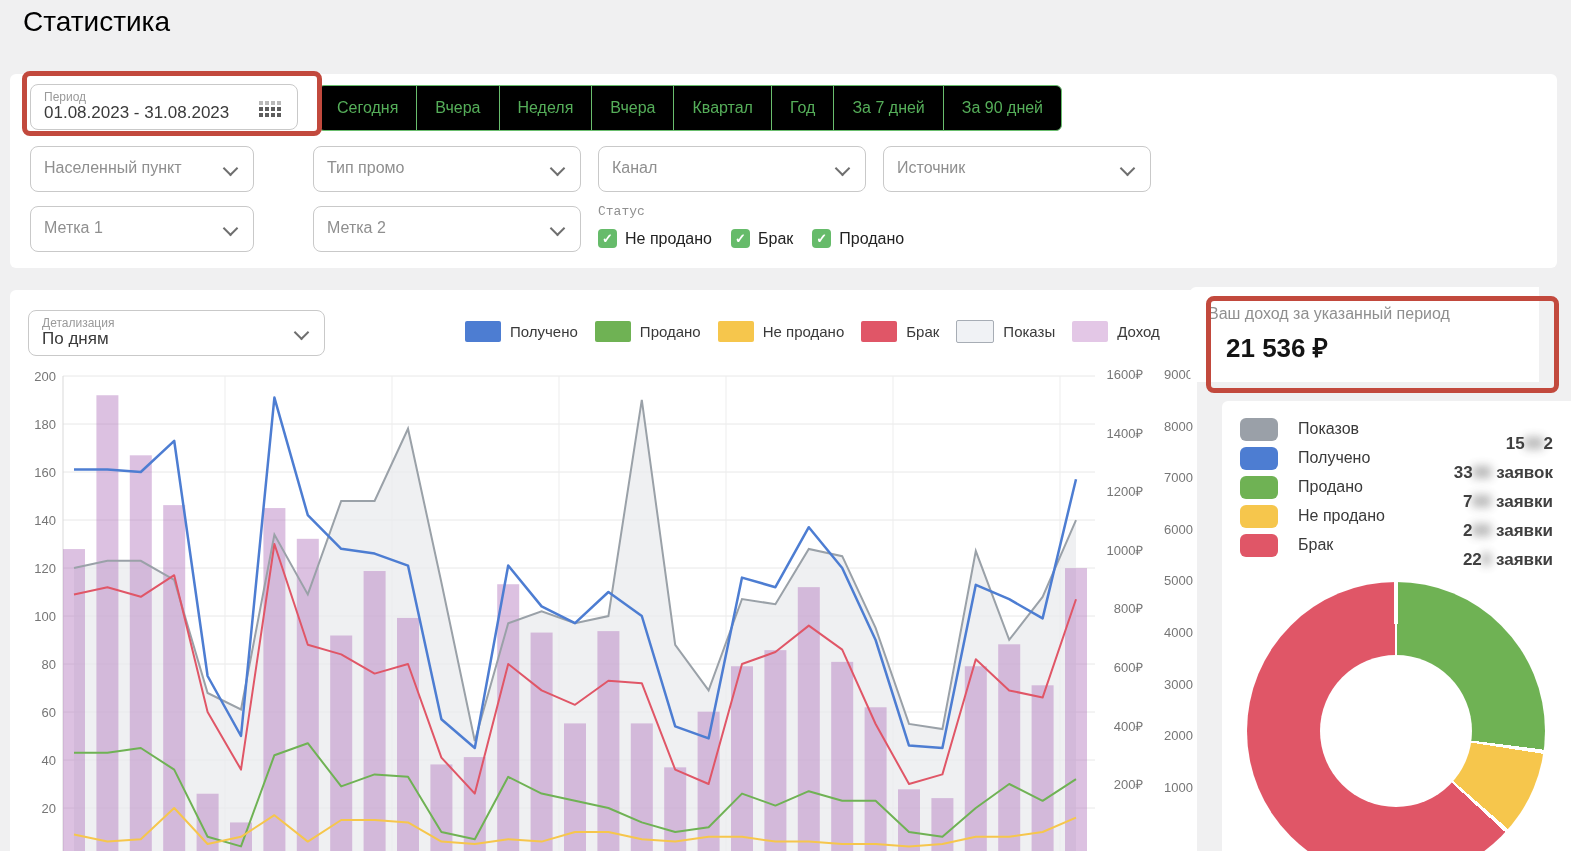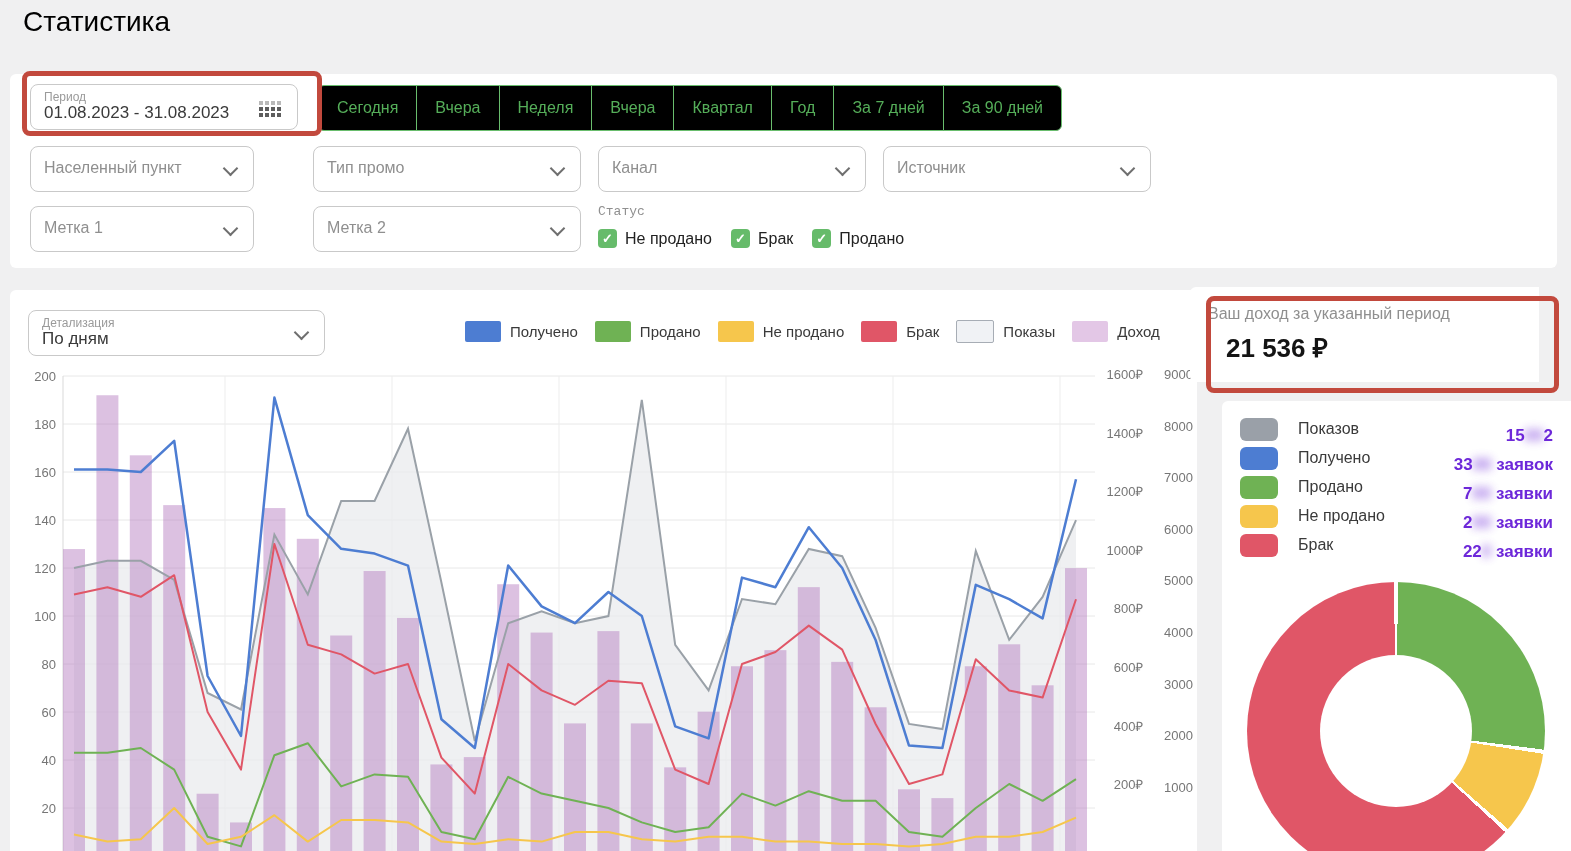--- a/index.html
+++ b/index.html
@@ -55,21 +55,21 @@
   .axlbl{font-size:13px;fill:#767676;font-family:"Liberation Sans",sans-serif;}
 
   
   .income-card{left:1190px;top:287px;width:349px;height:95px;border-radius:6px 0 0 6px;}
   .income-label{position:absolute;left:18px;top:18px;font-size:16px;color:#8f8f8f;}
   .income-value{position:absolute;left:18px;top:42px;font-size:26px;font-weight:bold;color:#141414;margin-left:18px;}
   .stats-card{left:1222px;top:401px;width:349px;height:500px;border-radius:6px 0 0 6px;}
   .stat-row{position:absolute;left:18px;right:18px;height:24px;}
   .stat-swatch{position:absolute;left:0;top:0;width:38px;height:23px;border-radius:6px;}
   .stat-label{position:absolute;left:58px;top:2px;font-size:16px;color:#3a3a3a;}
-  .stat-value{position:absolute;right:0;top:8px;font-size:17px;font-weight:bold;color:#6d28d9;white-space:nowrap;}
+  .stat-value{position:absolute;right:0;top:16px;font-size:17px;font-weight:bold;color:#404040;white-space:nowrap;}
   .blur{filter:blur(5px);opacity:.75;}
   .donut{position:absolute;left:25px;top:181px;width:298px;height:298px;border-radius:50%;}
   .donut .hole{position:absolute;left:73px;top:73px;width:152px;height:152px;border-radius:50%;background:#fff;}
 </style>
 </head>
 <body>
 
 <div class="page">
   <h1>Статистика</h1>
 

